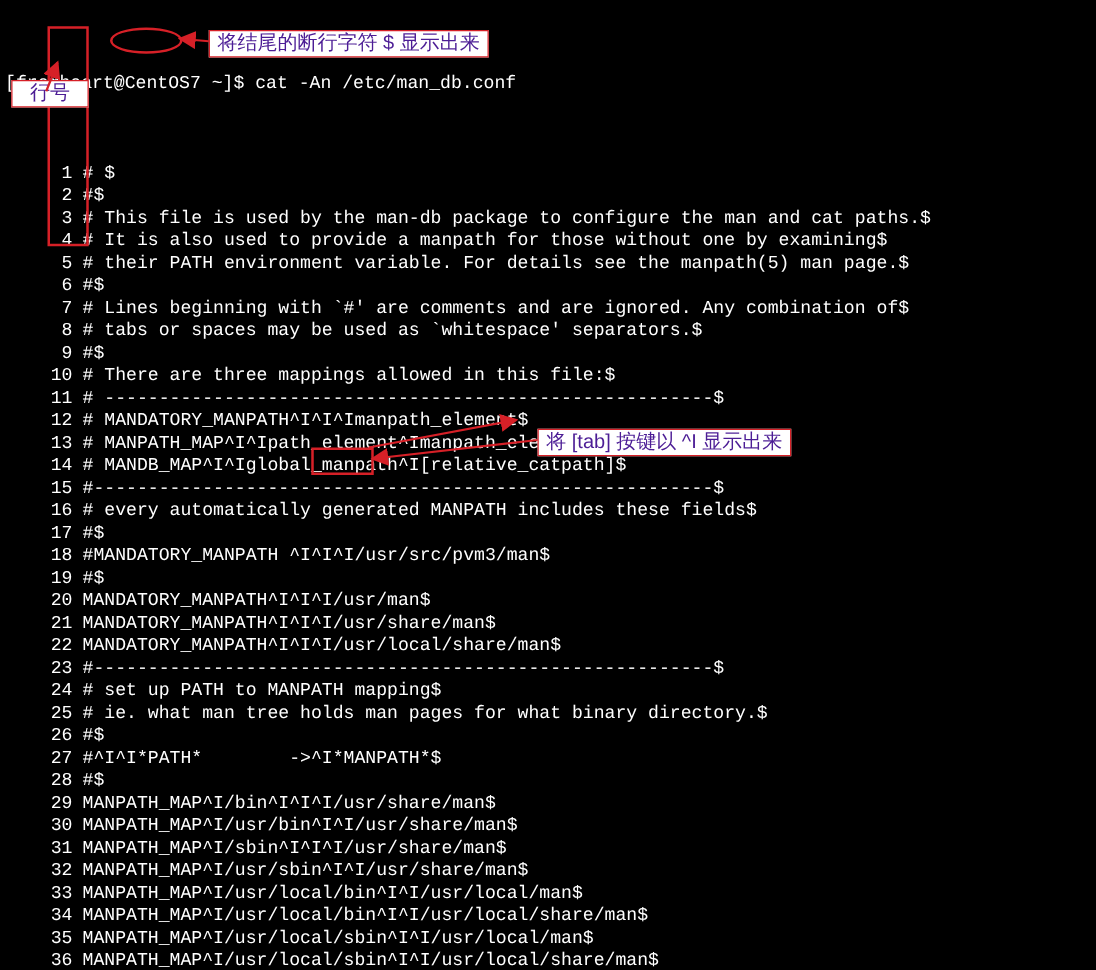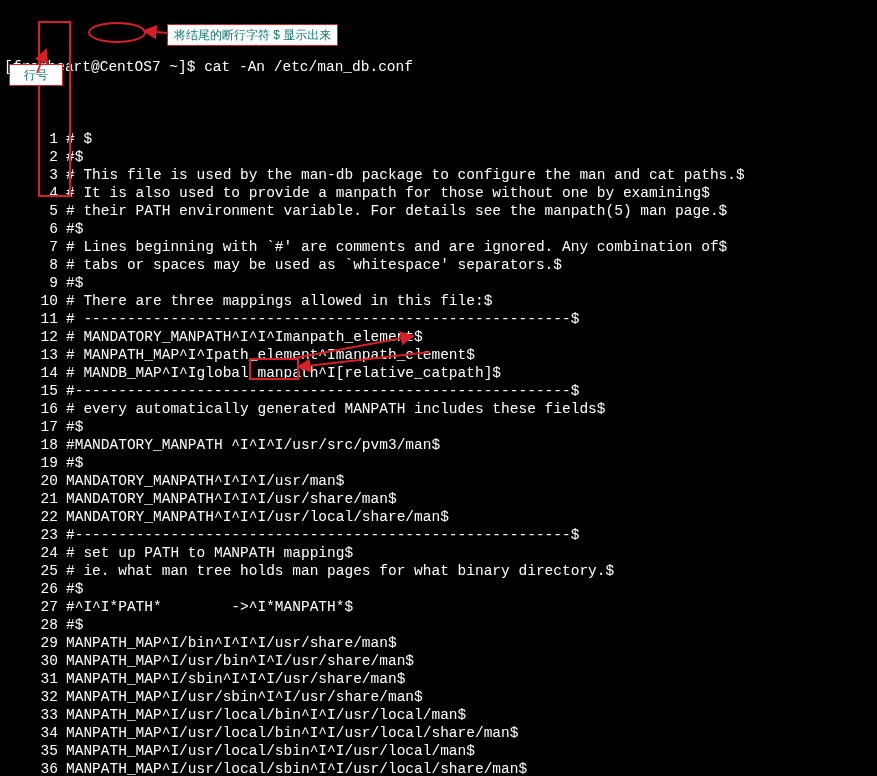--- a/index.html
+++ b/index.html
@@ -65,23 +65,23 @@
     top: 358px;
     width: 46px;
     height: 18px;
     border: 2px solid #d62027;
     pointer-events: none;
   }
   .callout {
     position: absolute;
     background: #fff;
     border: 1px solid #d62027;
-    color: #0f766e;
+    color: #4c1d95;
     font-family: sans-serif;
-    font-size: 12px;
+    font-size: 16px;
     padding: 2px 6px;
     line-height: 16px;
     pointer-events: none;
   }
   .callout.c1 { left: 167px; top: 24px; }
   .callout.c2 { left: 9px;   top: 64px;  padding: 2px 14px;}
   .callout.c3 { left: 430px; top: 343px; }
   svg.arrows {
     position: absolute;
     left: 0; top: 0;
@@ -104,20 +104,21 @@
 
   <div class="lines" id="lines"><div class="row"><div class="ln">1</div><div class="content"># $</div></div><div class="row"><div class="ln">2</div><div class="content">#$</div></div><div class="row"><div class="ln">3</div><div class="content"># This file is used by the man-db package to configure the man and cat paths.$</div></div><div class="row"><div class="ln">4</div><div class="content"># It is also used to provide a manpath for those without one by examining$</div></div><div class="row"><div class="ln">5</div><div class="content"># their PATH environment variable. For details see the manpath(5) man page.$</div></div><div class="row"><div class="ln">6</div><div class="content">#$</div></div><div class="row"><div class="ln">7</div><div class="content"># Lines beginning with `#' are comments and are ignored. Any combination of$</div></div><div class="row"><div class="ln">8</div><div class="content"># tabs or spaces may be used as `whitespace' separators.$</div></div><div class="row"><div class="ln">9</div><div class="content">#$</div></div><div class="row"><div class="ln">10</div><div class="content"># There are three mappings allowed in this file:$</div></div><div class="row"><div class="ln">11</div><div class="content"># --------------------------------------------------------$</div></div><div class="row"><div class="ln">12</div><div class="content"># MANDATORY_MANPATH^I^I^Imanpath_element$</div></div><div class="row"><div class="ln">13</div><div class="content"># MANPATH_MAP^I^Ipath_element^Imanpath_element$</div></div><div class="row"><div class="ln">14</div><div class="content"># MANDB_MAP^I^Iglobal_manpath^I[relative_catpath]$</div></div><div class="row"><div class="ln">15</div><div class="content">#---------------------------------------------------------$</div></div><div class="row"><div class="ln">16</div><div class="content"># every automatically generated MANPATH includes these fields$</div></div><div class="row"><div class="ln">17</div><div class="content">#$</div></div><div class="row"><div class="ln">18</div><div class="content">#MANDATORY_MANPATH ^I^I^I/usr/src/pvm3/man$</div></div><div class="row"><div class="ln">19</div><div class="content">#$</div></div><div class="row"><div class="ln">20</div><div class="content">MANDATORY_MANPATH^I^I^I/usr/man$</div></div><div class="row"><div class="ln">21</div><div class="content">MANDATORY_MANPATH^I^I^I/usr/share/man$</div></div><div class="row"><div class="ln">22</div><div class="content">MANDATORY_MANPATH^I^I^I/usr/local/share/man$</div></div><div class="row"><div class="ln">23</div><div class="content">#---------------------------------------------------------$</div></div><div class="row"><div class="ln">24</div><div class="content"># set up PATH to MANPATH mapping$</div></div><div class="row"><div class="ln">25</div><div class="content"># ie. what man tree holds man pages for what binary directory.$</div></div><div class="row"><div class="ln">26</div><div class="content">#$</div></div><div class="row"><div class="ln">27</div><div class="content">#^I^I*PATH*        -&gt;^I*MANPATH*$</div></div><div class="row"><div class="ln">28</div><div class="content">#$</div></div><div class="row"><div class="ln">29</div><div class="content">MANPATH_MAP^I/bin^I^I^I/usr/share/man$</div></div><div class="row"><div class="ln">30</div><div class="content">MANPATH_MAP^I/usr/bin^I^I/usr/share/man$</div></div><div class="row"><div class="ln">31</div><div class="content">MANPATH_MAP^I/sbin^I^I^I/usr/share/man$</div></div><div class="row"><div class="ln">32</div><div class="content">MANPATH_MAP^I/usr/sbin^I^I/usr/share/man$</div></div><div class="row"><div class="ln">33</div><div class="content">MANPATH_MAP^I/usr/local/bin^I^I/usr/local/man$</div></div><div class="row"><div class="ln">34</div><div class="content">MANPATH_MAP^I/usr/local/bin^I^I/usr/local/share/man$</div></div><div class="row"><div class="ln">35</div><div class="content">MANPATH_MAP^I/usr/local/sbin^I^I/usr/local/man$</div></div><div class="row"><div class="ln">36</div><div class="content">MANPATH_MAP^I/usr/local/sbin^I^I/usr/local/share/man$</div></div></div>
 
   
   <div class="line-box"></div>
   <div class="ellipse"></div>
   <div class="rect-box"></div>
 
   <div class="callout c1">将结尾的断行字符 $ 显示出来</div>
   <div class="callout c2">行号</div>
+  <div class="callout c3">将 [tab] 按键以 ^I 显示出来</div>
 
   <svg class="arrows">
     <defs>
       <marker id="ah" markerWidth="8" markerHeight="8" refX="7" refY="4" orient="auto">
         <path d="M0,0 L8,4 L0,8 Z" fill="#d62027"></path>
       </marker>
     </defs>
     <line x1="167" y1="33" x2="144" y2="31" stroke="#d62027" stroke-width="1.8" marker-end="url(#ah)"></line>
     <line x1="37" y1="73" x2="46" y2="50" stroke="#d62027" stroke-width="1.8" marker-end="url(#ah)"></line>
     <line x1="430" y1="352" x2="298" y2="367" stroke="#d62027" stroke-width="1.8" marker-end="url(#ah)"></line>

